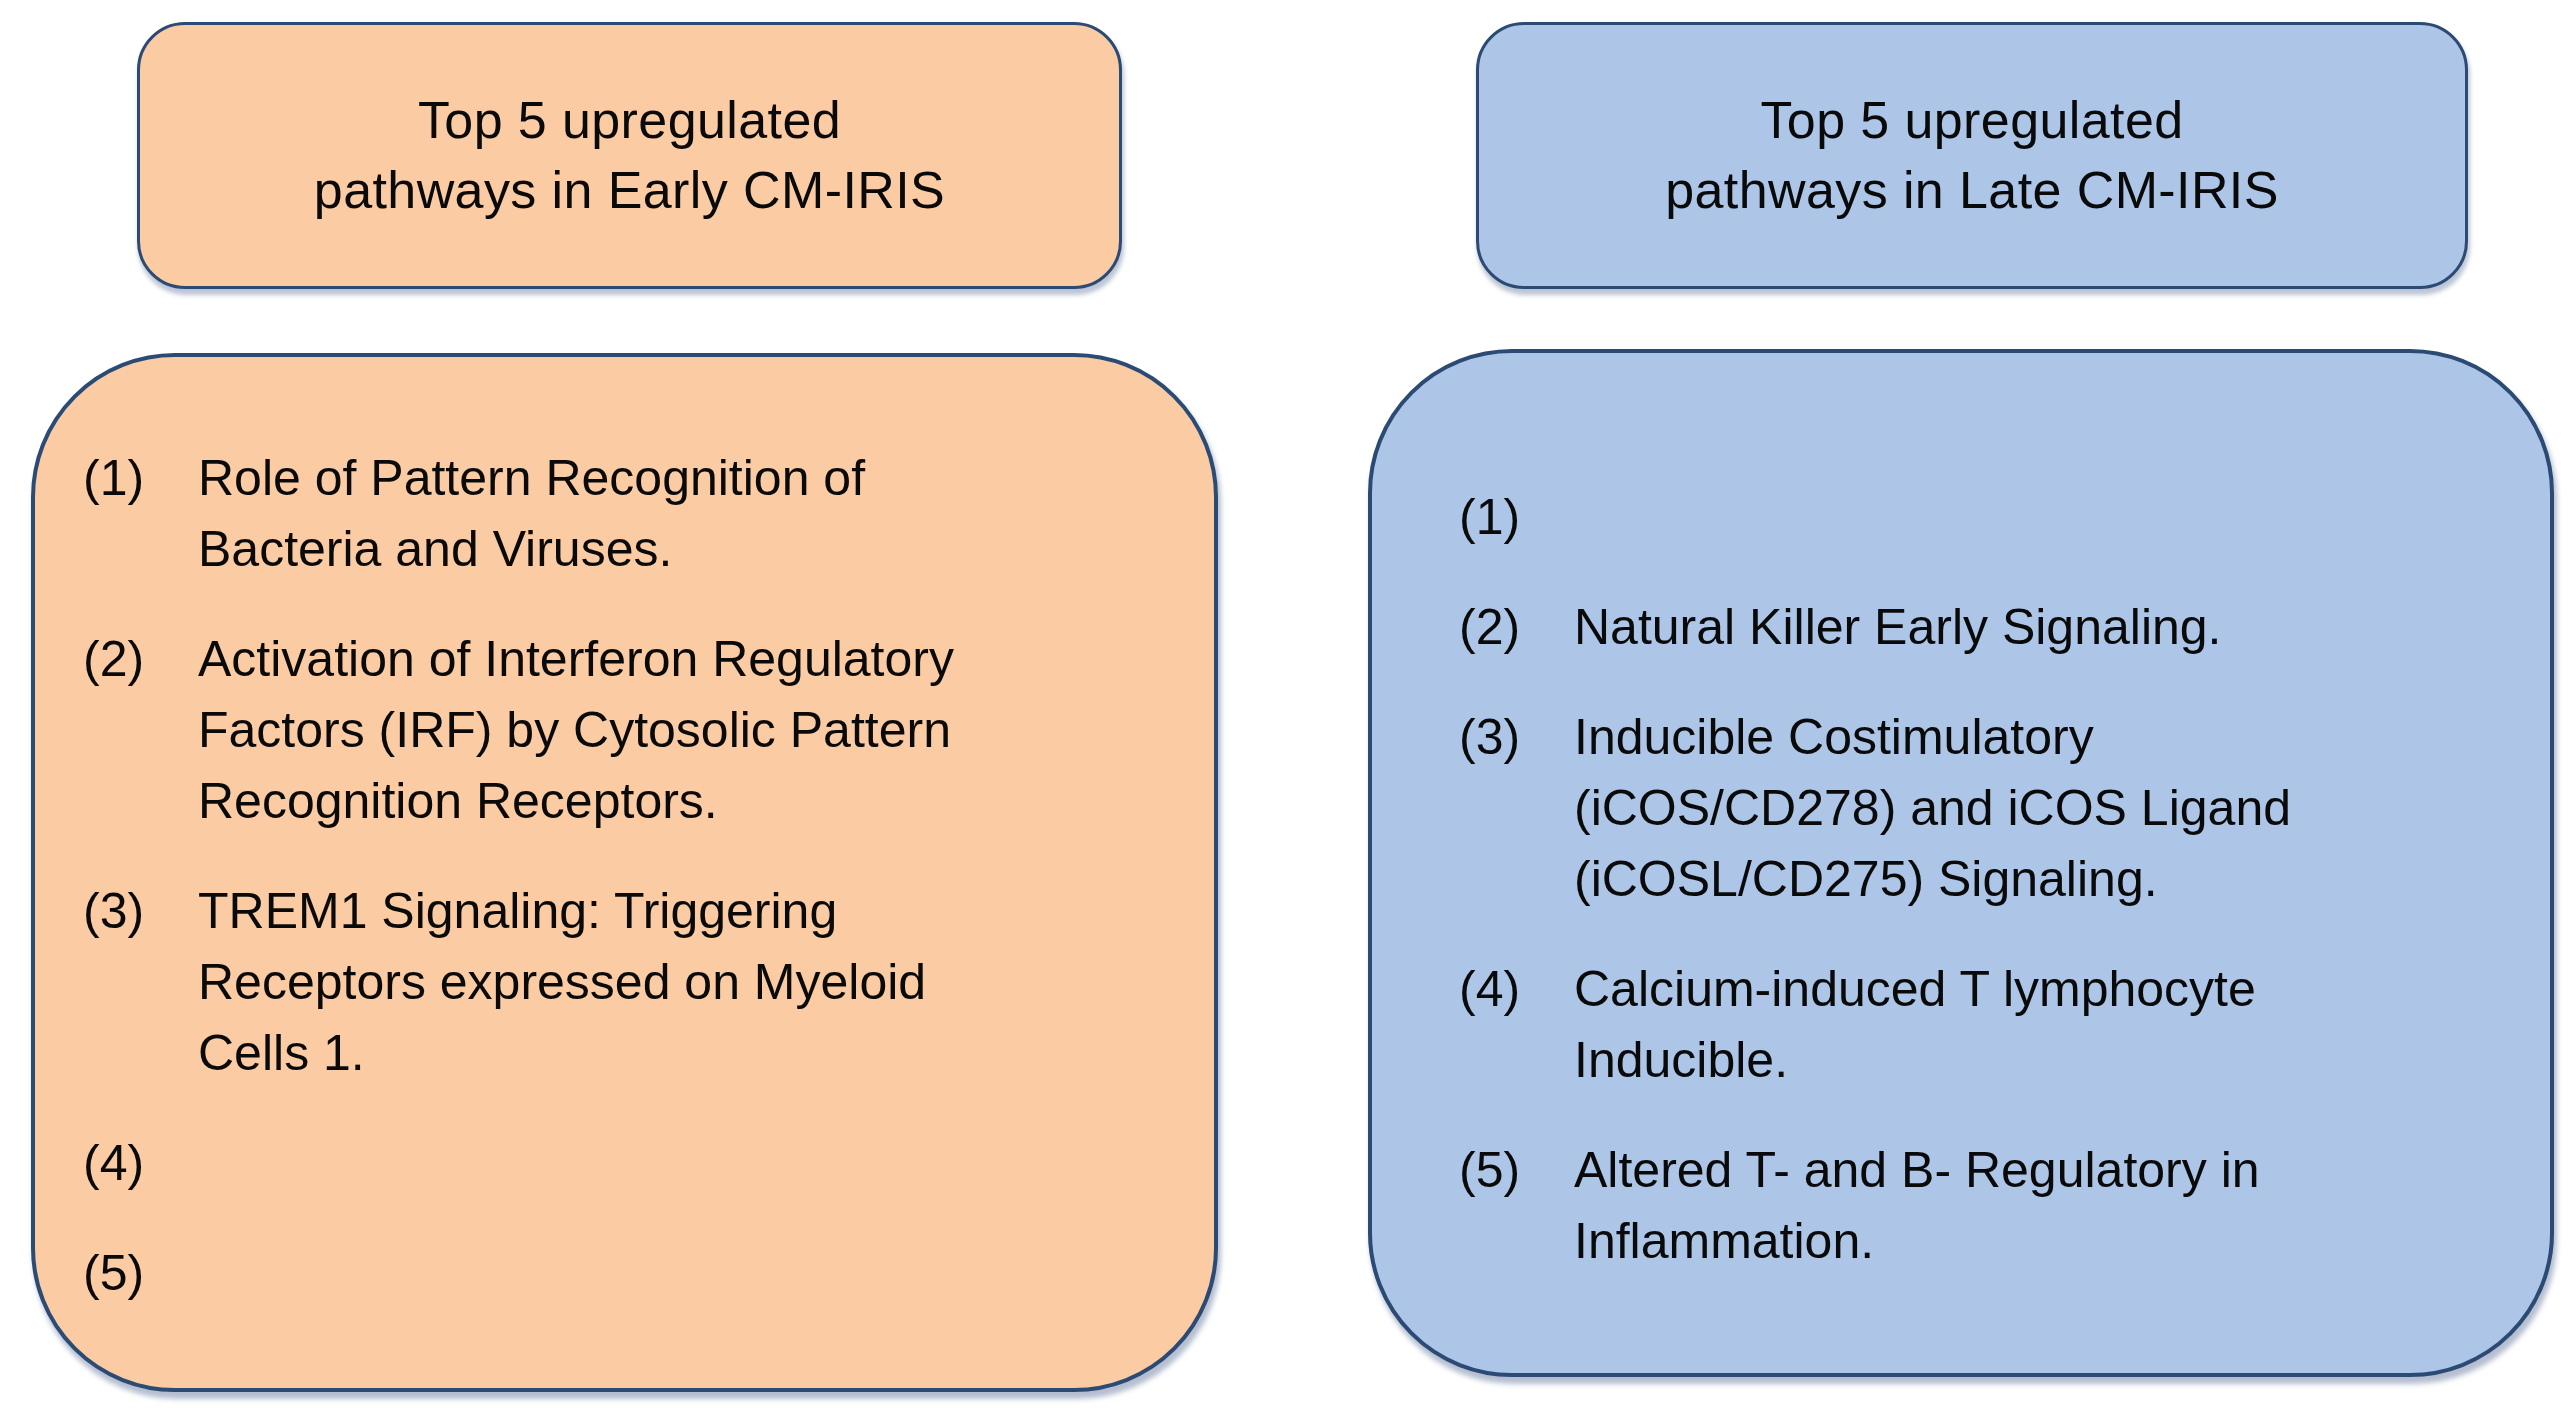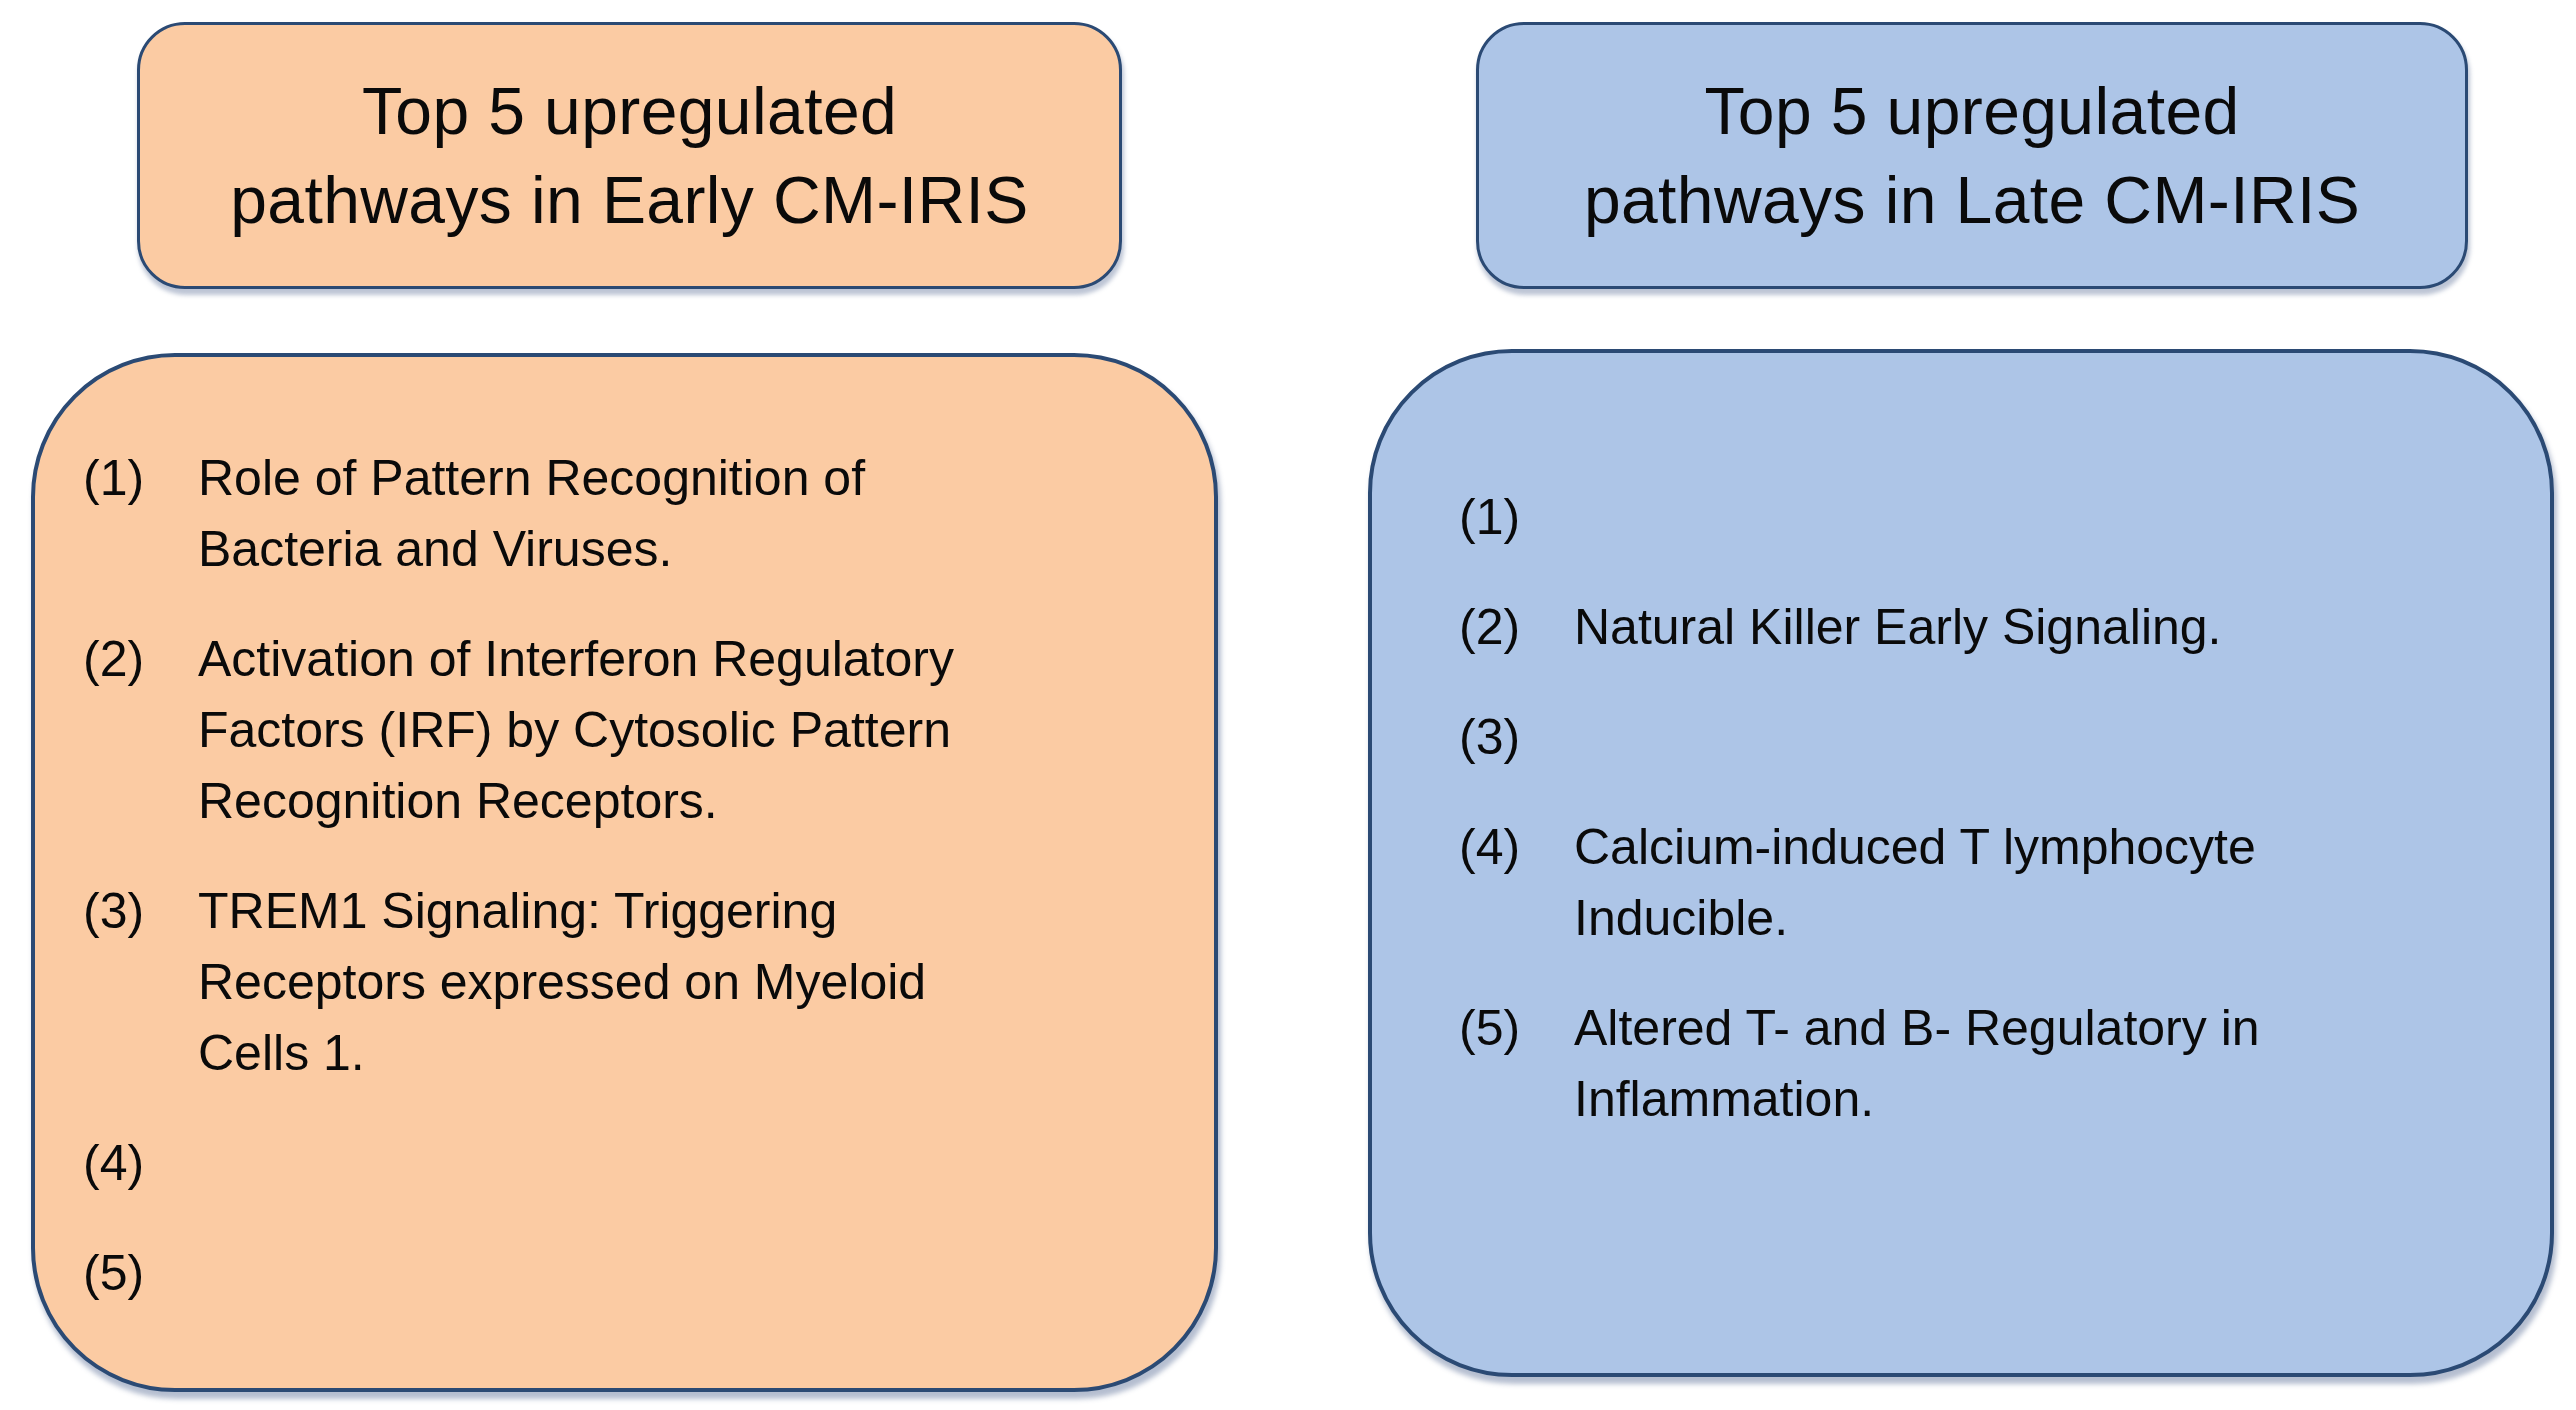--- a/index.html
+++ b/index.html
@@ -20,21 +20,21 @@
   .hdr {
     border-width: 3.9px;
     border-radius: 48px;
     display: flex;
     align-items: center;
     justify-content: center;
     text-align: center;
     box-shadow: 1.6px 5.5px 4.7px rgba(90,110,150,0.40);
   }
   .hdr .title {
-    font-size: 66px;
+    font-size: 52px;
     line-height: 1.34;
     white-space: pre-line;
     letter-spacing: 0.4px;
   }
   .hdr-early {
     left: 137px; top: 22px; width: 985px; height: 267px;
     border-color: #2b4a74;
   }
   .hdr-late {
     left: 1476px; top: 22px; width: 992px; height: 267px;
@@ -114,20 +114,23 @@
 <div class="box lst lst-late" style="background: rgb(173, 197, 231);">
   <div class="item">
     <span class="num">(1)</span>
   </div>
   <div class="item">
     <span class="num">(2)</span>
     <span class="txt">Natural Killer Early Signaling.</span>
   </div>
   <div class="item">
     <span class="num">(3)</span>
+    <span class="txt">Inducible Costimulatory
+(iCOS/CD278) and iCOS Ligand
+(iCOSL/CD275) Signaling.</span>
   </div>
   <div class="item">
     <span class="num">(4)</span>
     <span class="txt">Calcium-induced T lymphocyte
 Inducible.</span>
   </div>
   <div class="item">
     <span class="num">(5)</span>
     <span class="txt">Altered T- and B- Regulatory in
 Inflammation.</span>

